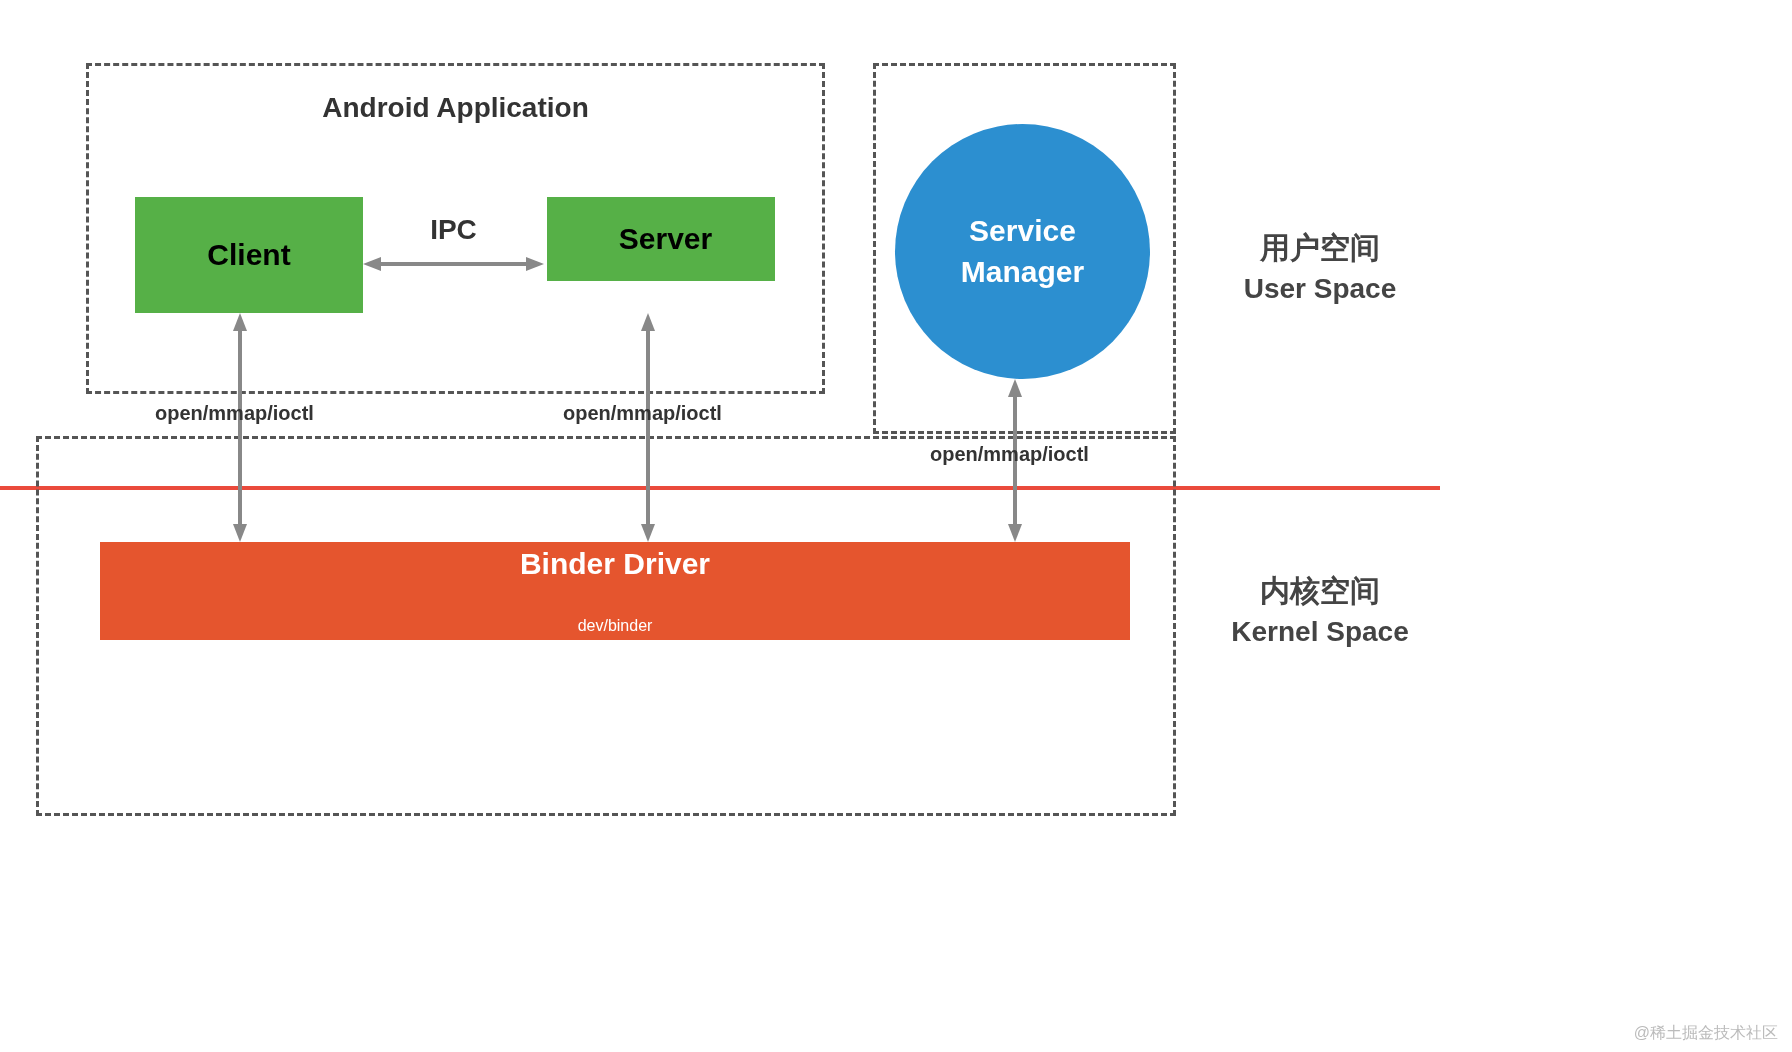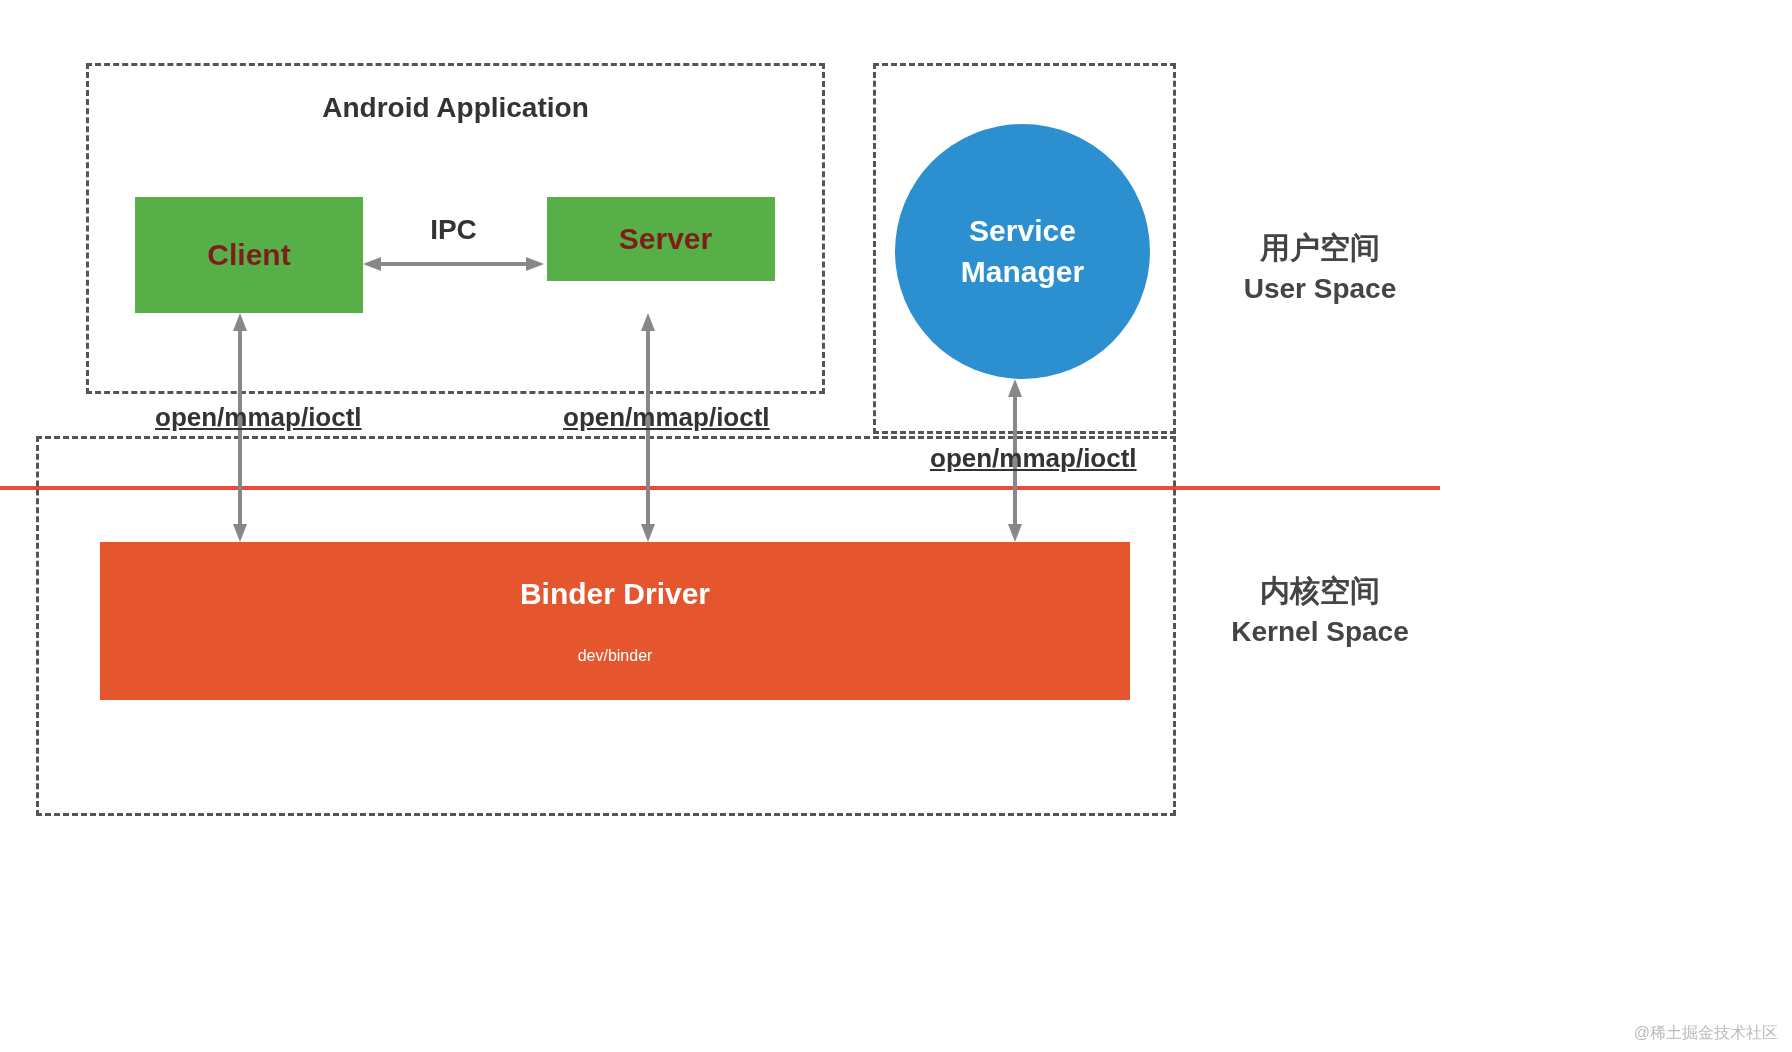--- a/index.html
+++ b/index.html
@@ -2,30 +2,30 @@
 <html><head>
 <meta charset="utf-8">
 <style>
   * { box-sizing: border-box; margin: 0; padding: 0; }
   html, body { width: 1792px; height: 1052px; font-family: "Helvetica Neue", Arial, sans-serif; background: #fff; }
   .canvas { position: relative; width: 1792px; height: 1052px; }
   .dashed-box { position: absolute; border: 3px dashed #555; }
   .label-block { position: absolute; text-align: center; color: #333; }
   .label-title { font-weight: 700; font-size: 28px; }
   .label-sub { font-weight: 500; font-size: 24px; margin-top: 2px; }
-  .green-box { position: absolute; background: #56b047; color: #7f1d1d; display: flex; align-items: center; justify-content: center; font-weight: 700; font-size: 30px; }
+  .green-box { position: absolute; background: #56b047; color: #000000; display: flex; align-items: center; justify-content: center; font-weight: 700; font-size: 30px; }
   .circle { position: absolute; background: #2c8fd0; color: #fff; border-radius: 50%; display: flex; align-items: center; justify-content: center; font-weight: 700; font-size: 30px; text-align: center; line-height: 1.35; }
   .orange-box { position: absolute; background: #e5552e; color: #fff; display: flex; flex-direction: column; align-items: center; justify-content: center; }
   .orange-title { font-weight: 700; font-size: 30px; }
   .orange-sub { font-weight: 400; font-size: 16px; margin-top: 4px; }
   .side-label { position: absolute; text-align: center; color: #444; }
   .side-cn { font-weight: 600; font-size: 30px; }
   .side-en { font-weight: 600; font-size: 28px; margin-top: 4px; }
   .ipc-label { position: absolute; font-weight: 700; font-size: 28px; color: #333; text-align: center; }
-  .syscall-label { position: absolute; font-weight: 700; font-size: 26px; color: #333; text-decoration: underline; }
+  .syscall-label { position: absolute; font-weight: 700; font-size: 20px; color: #333; }
   .red-line { position: absolute; height: 4px; background: #ea4a3c; }
   .watermark { position: absolute; right: 10px; bottom: 6px; color: #bbb; font-size: 16px; }
   svg.arrow { position: absolute; overflow: visible; }
 </style>
 </head>
 <body>
 
 <div class="canvas">
 
   <div class="dashed-box" style="left:86px; top:63px; width:739px; height:331px;"></div>
@@ -62,21 +62,21 @@
 
   <div class="side-label" style="left:1210px; top:228px; width:220px;">
     <div class="side-cn">用户空间</div>
     <div class="side-en">User Space</div>
   </div>
 
   <div class="red-line" style="left:0px; top:486px; width:1440px;"></div>
 
   <div class="dashed-box" style="left:36px; top:436px; width:1140px; height:380px;"></div>
 
-  <div class="orange-box" style="left:100px; top:542px; width:1030px; height:158px;gap:32px;">
+  <div class="orange-box" style="left:100px; top:542px; width:1030px; height:98px;gap:32px;">
     <div class="orange-title">Binder Driver</div>
     <div class="orange-sub">dev/binder</div>
   </div>
 
 
   <svg class="arrow" style="left:230px; top:313px; width:20px; height:229px;">
     <line x1="10" y1="14" x2="10" y2="215" stroke="#888" stroke-width="4"></line>
     <polygon points="10,0 3,18 17,18" fill="#888"></polygon>
     <polygon points="10,229 3,211 17,211" fill="#888"></polygon>
   </svg>

